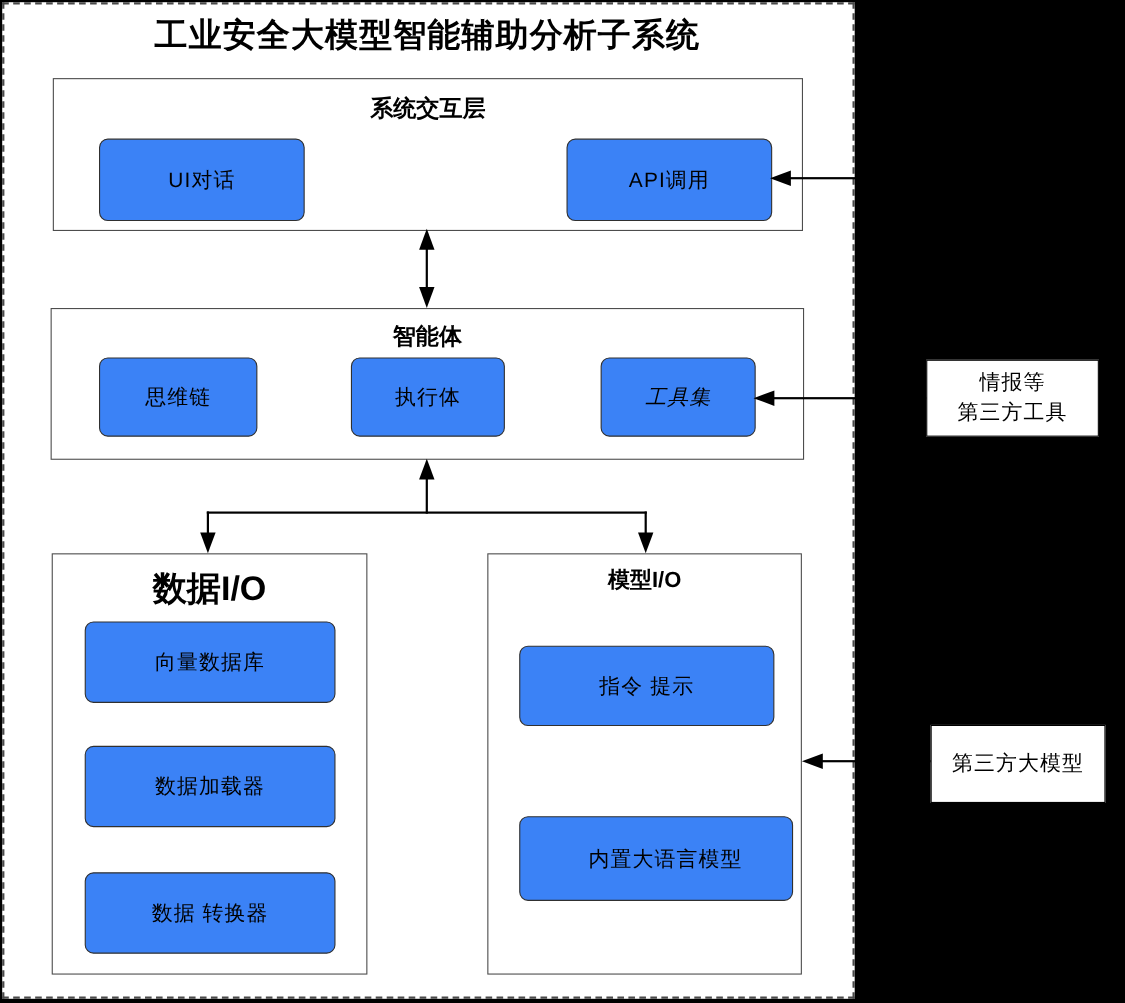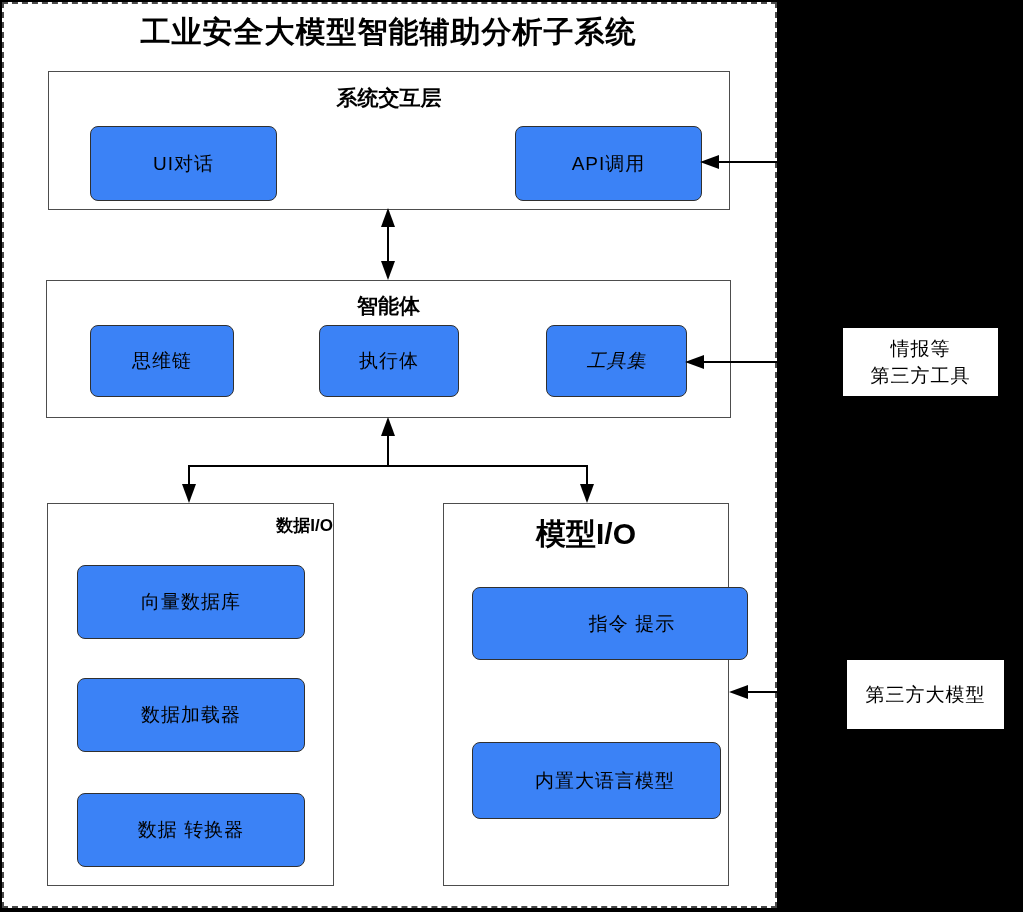--- a/index.html
+++ b/index.html
@@ -56,30 +56,30 @@
 
   <div class="arr-up" style="left:381px;top:417px;"></div>
   <div class="vline" style="left:387px;top:434px;height:33px;"></div>
   <div class="hline" style="left:188px;top:465px;width:400px;"></div>
   <div class="vline" style="left:188px;top:465px;height:20px;"></div>
   <div class="arr-down" style="left:182px;top:484px;"></div>
   <div class="vline" style="left:586px;top:465px;height:20px;"></div>
   <div class="arr-down" style="left:580px;top:484px;"></div>
 
   <div class="sec" style="left:47px;top:503px;width:285px;height:381px;">
-    <div class="sec-label" style="padding-top:10px;font-size:17px;text-align:right;">数据I/O</div>
+    <div class="sec-label" style="padding-top:10px;font-size:31px;">数据I/O</div>
   </div>
   <div class="pill" style="left:77px;top:678px;width:226px;height:72px;">数据加载器</div>
   <div class="pill" style="left:77px;top:565px;width:226px;height:72px;">向量数据库</div>
   <div class="pill" style="left:77px;top:793px;width:226px;height:72px;">数据 转换器</div>
 
   <div class="sec" style="left:443px;top:503px;width:284px;height:381px;">
-    <div class="sec-label" style="padding-top:10px;font-size:30px;">模型I/O</div>
+    <div class="sec-label" style="padding-top:10px;font-size:20px;">模型I/O</div>
   </div>
-  <div class="pill" style="left:472px;top:587px;width:230px;height:71px;padding-left:44px;">指令 提示</div>
+  <div class="pill" style="left:472px;top:587px;width:230px;height:71px;">指令 提示</div>
   <div class="pill" style="left:472px;top:742px;width:230px;height:75px;padding-left:17px;">内置大语言模型</div>
 
   <div class="ext" style="left:842px;top:327px;width:155px;height:68px;">
     <div>情报等</div>
     <div>第三方工具</div>
   </div>
   <div class="ext" style="left:846px;top:659px;width:157px;height:69px;">
     <div>第三方大模型</div>
   </div>
 

